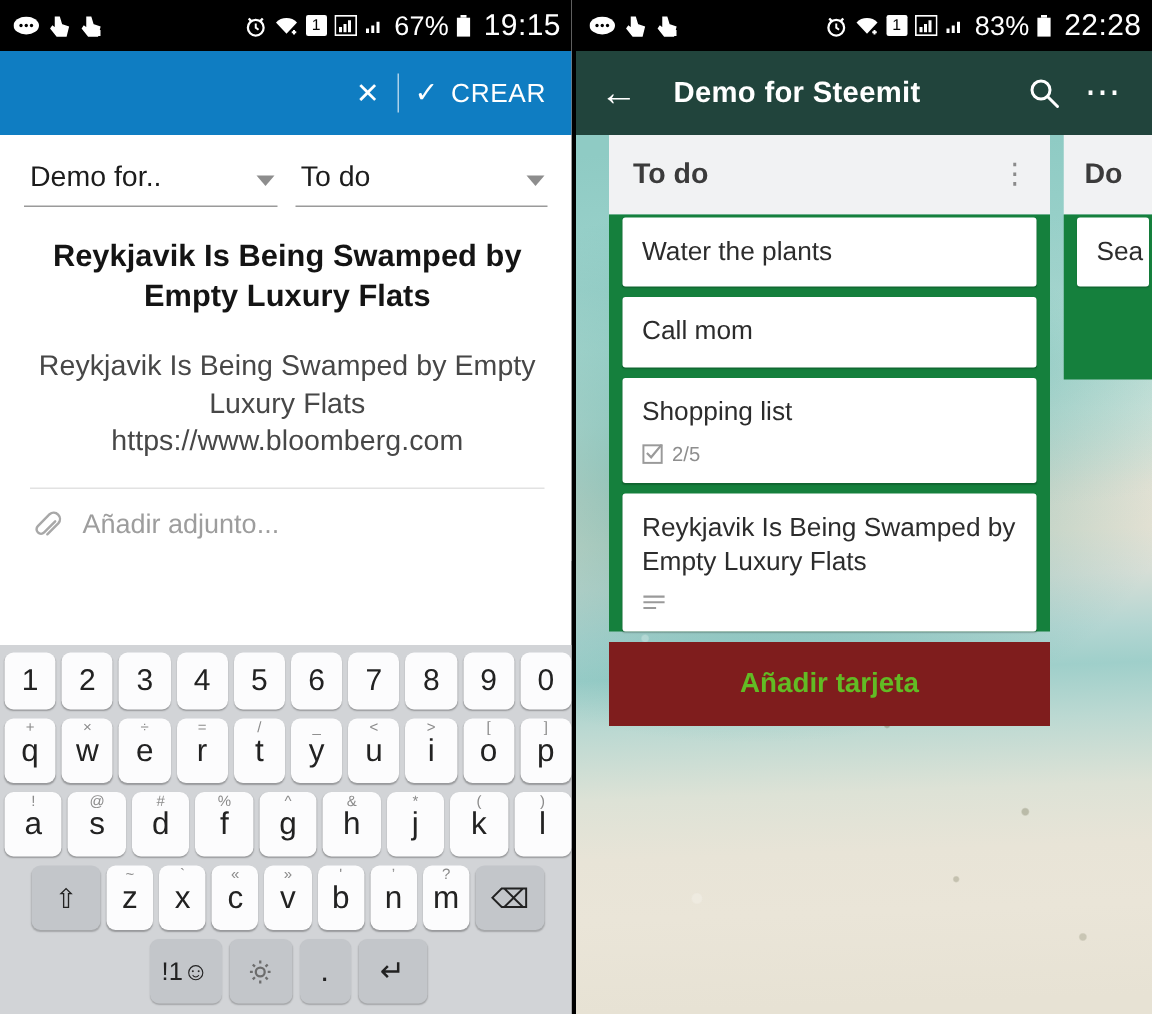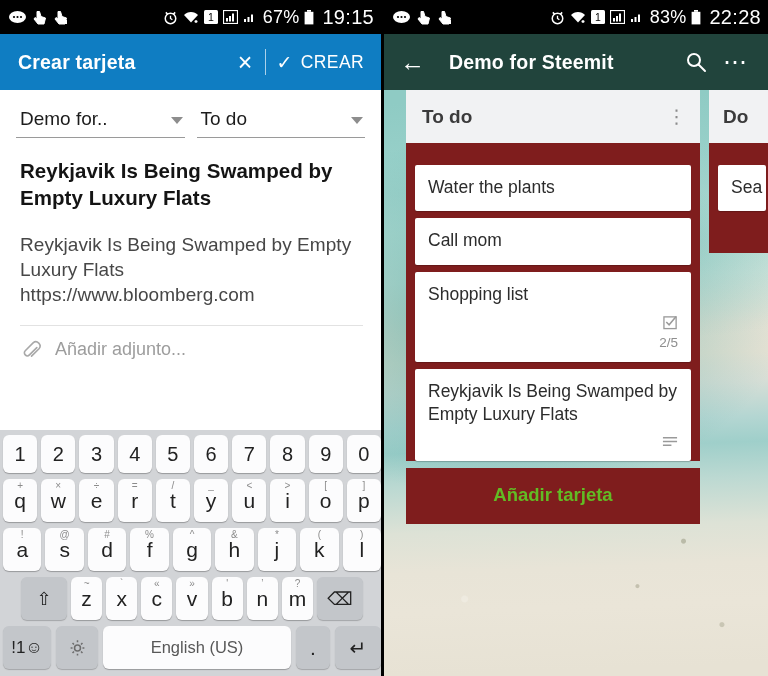--- a/index.html
+++ b/index.html
@@ -44,21 +44,21 @@
   .appbar-title { font-size: 19.5px; font-weight: bold; letter-spacing: .2px; }
   .appbar-left .spacer { flex: 1; }
   .x-btn { font-size: 25px; font-weight: 300; line-height: 1; padding: 0 9px; cursor: pointer; }
   .bar-sep { width: 1px; height: 26px; background: rgba(255,255,255,.65); margin: 0 10px 0 4px; }
   .create-btn {
     display: flex; align-items: center; gap: 8px; font-size: 17.5px;
     letter-spacing: .4px; cursor: pointer; padding-right: 3px;
   }
   .check-glyph { font-size: 19px; }
 
-  .form-area { background: #fff; padding: 0 16px; }
+  .form-area { background: #fff; padding: 0 16px; text-align: center; }
   .selects { display: flex; gap: 12px; padding-top: 18px; }
   .select {
     flex: 1; display: flex; align-items: flex-end; justify-content: space-between;
     border-bottom: 1.3px solid #9a9a9a; padding: 0 2px 7px 4px; cursor: pointer;
   }
   .select-val { font-size: 19px; color: #1c1c1c; }
   .caret {
     width: 0; height: 0; border-left: 6px solid transparent;
     border-right: 6px solid transparent; border-top: 7px solid #8d8d8d;
     margin-bottom: 6px;
@@ -147,27 +147,27 @@
     position: absolute; left: 0; top: 90px; width: 384px; height: 586px;
     display: flex; gap: 9px; padding-left: 22px; z-index: 10;
   }
   .list { width: 294px; flex: 0 0 294px; }
   .list-header {
     background: #f1f2f3; height: 53px; display: flex; align-items: center;
     padding: 0 14px 0 16px;
   }
   .list-name { font-size: 19px; font-weight: bold; color: #3b3b3b; flex: 1; }
   .dots-v { font-size: 19px; color: #8b8b8b; line-height: .8; cursor: pointer; letter-spacing: 0; }
-  .list-body { background: #7f1d1d; padding: 22px 9px 0; }
+  .list-body { background: #15803d; padding: 2px 9px 0; }
   .tcard {
     background: #fff; border-radius: 2px; padding: 11px 13px 12px;
     margin-bottom: 7px; box-shadow: 0 1px 1px rgba(0,0,0,.22); cursor: pointer;
   }
   .tcard-text { font-size: 17.5px; color: #2c2c2c; line-height: 1.33; }
-  .tcard-badges { display: flex; align-items: flex-end; gap: 5px; margin-top: 9px; flex-direction: column; }
+  .tcard-badges { display: flex; align-items: flex-start; gap: 5px; margin-top: 9px; }
   .badge-text { font-size: 13.5px; color: #8e8e8e; }
   .add-card {
     background: #7f1d1d; padding: 16px 0 18px; text-align: center;
     color: #62bb24; font-size: 18.5px; font-weight: bold; cursor: pointer;
   }
   .list-partial { width: 66px; flex: 0 0 66px; overflow: hidden; }
   .list-partial .list-header { padding-left: 14px; }
   .list-partial .list-name { white-space: nowrap; }
   .list-partial .tcard { white-space: nowrap; }
   .list-partial .list-body { height: 110px; }
@@ -237,21 +237,20 @@
           <svg width="10" height="15" viewBox="0 0 10 15">
               <rect x="3" y="0" width="4" height="1.8" fill="#fff"></rect>
               <rect x="0.6" y="1.8" width="8.8" height="12.6" fill="#fff"></rect>
             </svg>
         </span>
         <span class="sb-time">19:15</span>
       </span>
     </div>
 
     <div class="appbar-left">
-      <span class="appbar-title">Crear tarjeta</span>
       <span class="spacer"></span>
       <span class="x-btn">×</span>
       <span class="bar-sep"></span>
       <span class="create-btn">
         <span class="check-glyph">✓</span>
         <span>CREAR</span>
       </span>
     </div>
 
     <div class="form-area">
@@ -425,21 +424,20 @@
         <div class="key fn back">⌫</div>
       </div>
       <div class="krow kb-bottom">
         <div class="key fn sym">!1☺</div>
         <div class="key fn gear">
           <svg width="21" height="21" viewBox="0 0 22 22">
               <circle cx="11" cy="11.5" r="3.1" fill="none" stroke="#6d6d6d" stroke-width="1.6"></circle>
               <path d="M11 3.5 v2 M11 17.5 v2 M3.8 11.5 h2 M16.2 11.5 h2 M5.8 6.3 l1.5 1.5 M14.7 15.2 l1.5 1.5 M16.2 6.3 l-1.5 1.5 M7.3 15.2 l-1.5 1.5" stroke="#6d6d6d" stroke-width="1.6"></path>
             </svg>
         </div>
-        <div class="key space">English (US)</div>
         <div class="key fn period">.</div>
         <div class="key fn enter">↵</div>
       </div>
     </div>
   </div>
 
   <div class="panel panel-right">
 
     <div class="statusbar sb-right">
       <span class="sb-icons-left">

